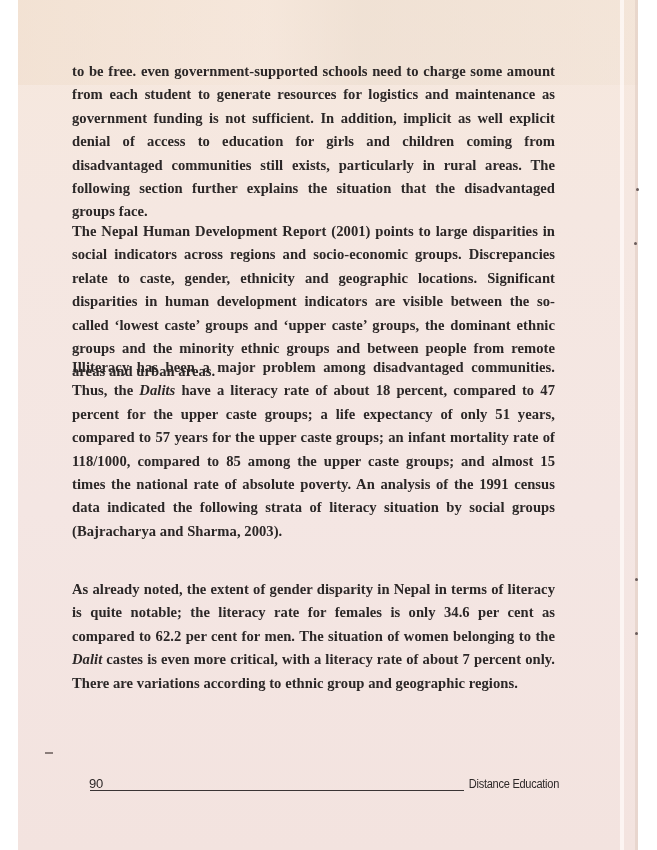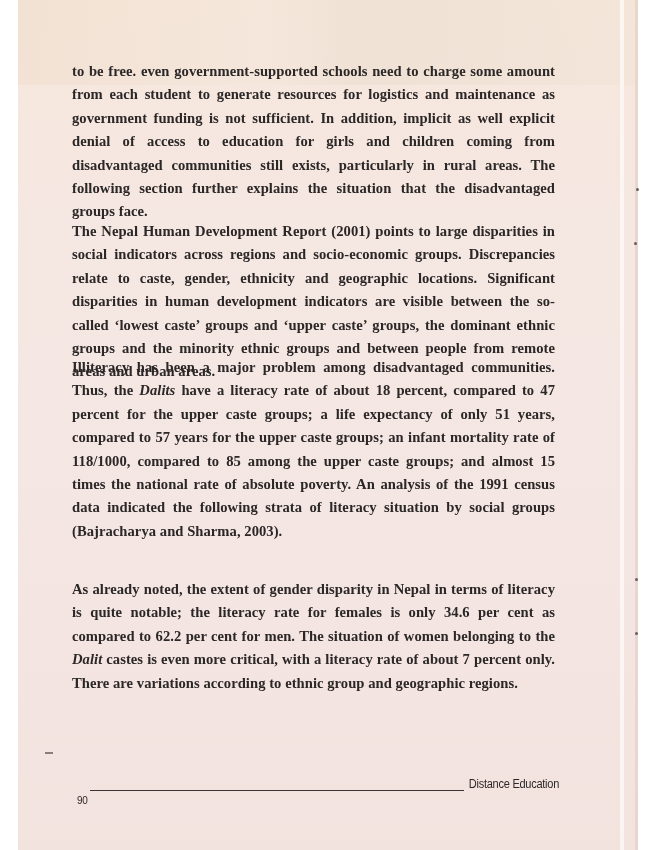--- a/index.html
+++ b/index.html
@@ -29,21 +29,21 @@
     text-align: justify; letter-spacing: 0.05px; font-weight: bold; }
   #p1 { top: 60px; }
   #p2 { top: 220px; }
   #p3 { top: 356px; }
   #p4 { top: 578px; }
   em { font-style: italic; }
   .footer {
     position: absolute; left: 73px; top: 774px; width: 486px; height: 20px;
     font-family: "Liberation Sans", sans-serif; color: #2d2828;
   }
-  .page-num { position: absolute; left: 4px; top: 2px; font-size: 10px; letter-spacing: -0.3px; margin-top: 19px; }
+  .page-num { position: absolute; left: 16px; top: 2px; font-size: 13px; letter-spacing: -0.3px; }
   .footer-rule { position: absolute; left: 17px; top: 16px; width: 374px; height: 0; border-top: 1.4px solid #3a3434; }
   .running-title { position: absolute; right: 0; top: 3px; font-size: 12px; letter-spacing: -0.3px; transform: scaleX(0.92); transform-origin: right; }
   .speck { position: absolute; width: 3px; height: 3px; border-radius: 50%; background: #6a5c5a; }
   .dash { position: absolute; left: 45px; top: 752px; width: 8px; height: 1.5px; background: #8a7d7a; }
 </style>
 </head>
 <body>
 
 <div class="page">
   <div class="fold"></div>

